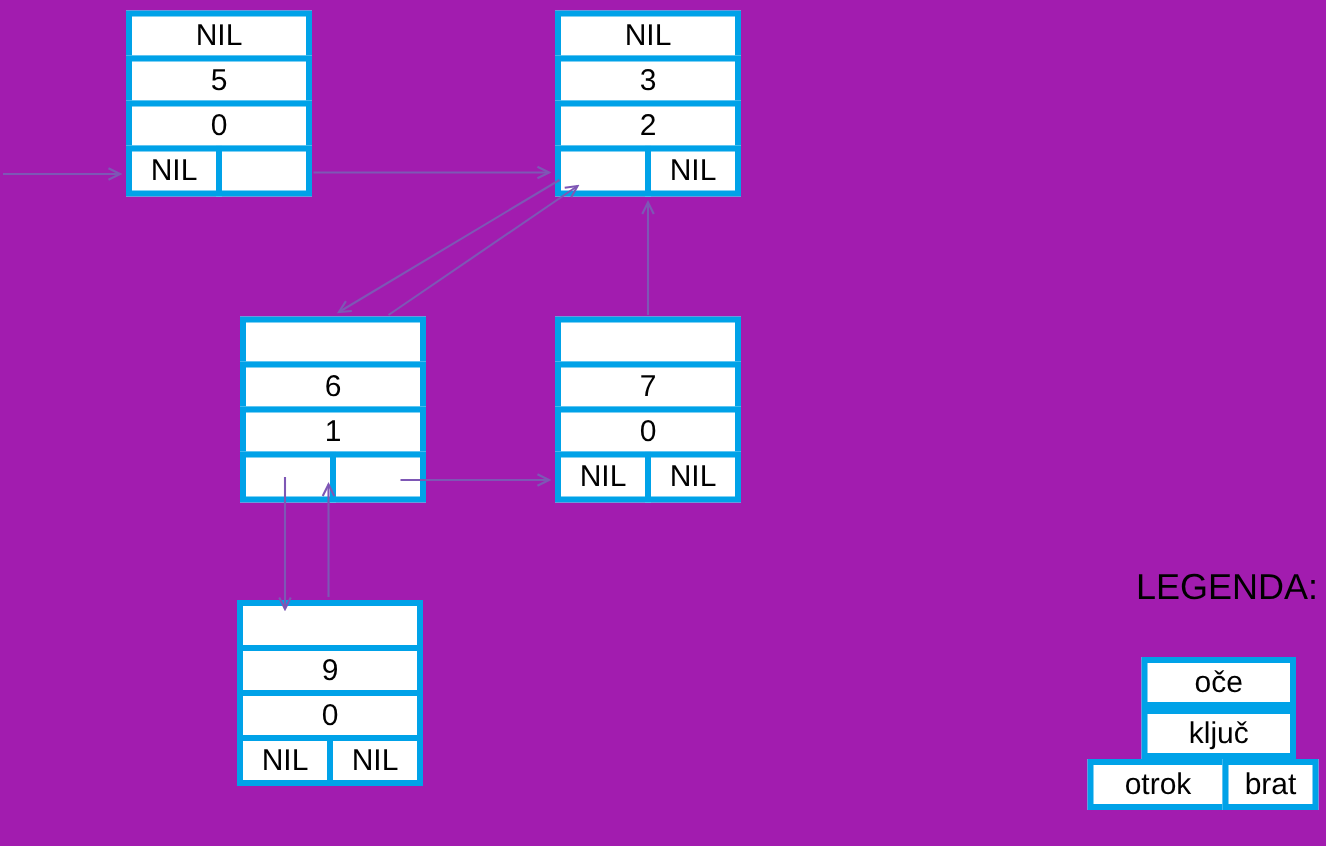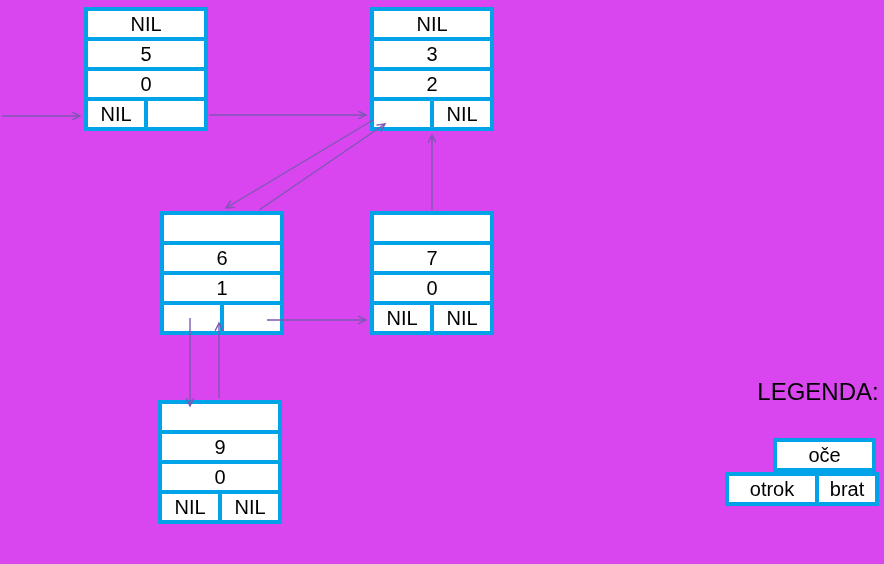--- a/index.html
+++ b/index.html
@@ -1,17 +1,17 @@
 <!DOCTYPE html>
 <html><head>
 <meta charset="utf-8">
 <style>
   html,body { margin:0; padding:0; background:#ffffff; }
   .canvas {
-    position:relative; width:884px; height:564px; background:#d946ef;
+    position:relative; width:884px; height:564px; background:#a21caf;
     font-family:"Liberation Sans", sans-serif; color:#000; overflow:hidden;
   }
   
   .node { position:absolute; width:124px; }
   .nrow {
     box-sizing:border-box; width:124px; height:34px;
     border:4px solid #00A2E8; background:#fff;
     display:flex; align-items:center; justify-content:center;
     font-size:20px; line-height:1;
   }
@@ -29,21 +29,21 @@
   #node-3 { left:370px; top:7px;   }
   #node-6 { left:160px; top:211px; }
   #node-7 { left:370px; top:211px; }
   #node-9 { left:158px; top:400px; }
   
   .legend-title {
     position:absolute; left:752px; top:378px; width:132px;
     text-align:center; font-size:24px;
   }
   .legend { position:absolute; left:725px; top:438px; width:154px; }
-  .legend .nrow.narrow { margin-left:48px; width:103px; }
+  .legend .nrow.narrow { margin-left:36px; width:103px; }
   .legend .prow { width:154px; }
   .legend .pcell.otrok { width:94px; }
   .legend .pcell.brat  { width:64px; margin-left:-4px; }
   
   .arrows { position:absolute; left:0; top:0; width:884px; height:564px; pointer-events:none; }
 </style>
 </head>
 <body>
 
 <div class="canvas">
@@ -94,20 +94,21 @@
     <div class="nrow">0</div>
     <div class="prow">
       <div class="pcell">NIL</div>
       <div class="pcell right">NIL</div>
     </div>
   </div>
 
   <div class="legend-title">LEGENDA:</div>
   <div class="legend">
     <div class="nrow narrow">oče</div>
+    <div class="nrow narrow">ključ</div>
     <div class="prow">
       <div class="pcell otrok">otrok</div>
       <div class="pcell brat">brat</div>
     </div>
   </div>
 
   <svg class="arrows" width="884" height="564" viewBox="0 0 884 564" xmlns="http://www.w3.org/2000/svg">
     <defs>
       <marker id="arrow" viewBox="0 0 10 10" refX="8.5" refY="5" markerWidth="11" markerHeight="11" orient="auto" markerUnits="userSpaceOnUse">
         <path d="M1.5,1.5 L8.5,5 L1.5,8.5" fill="none" stroke="#7E57B5" stroke-width="1.3"></path>

